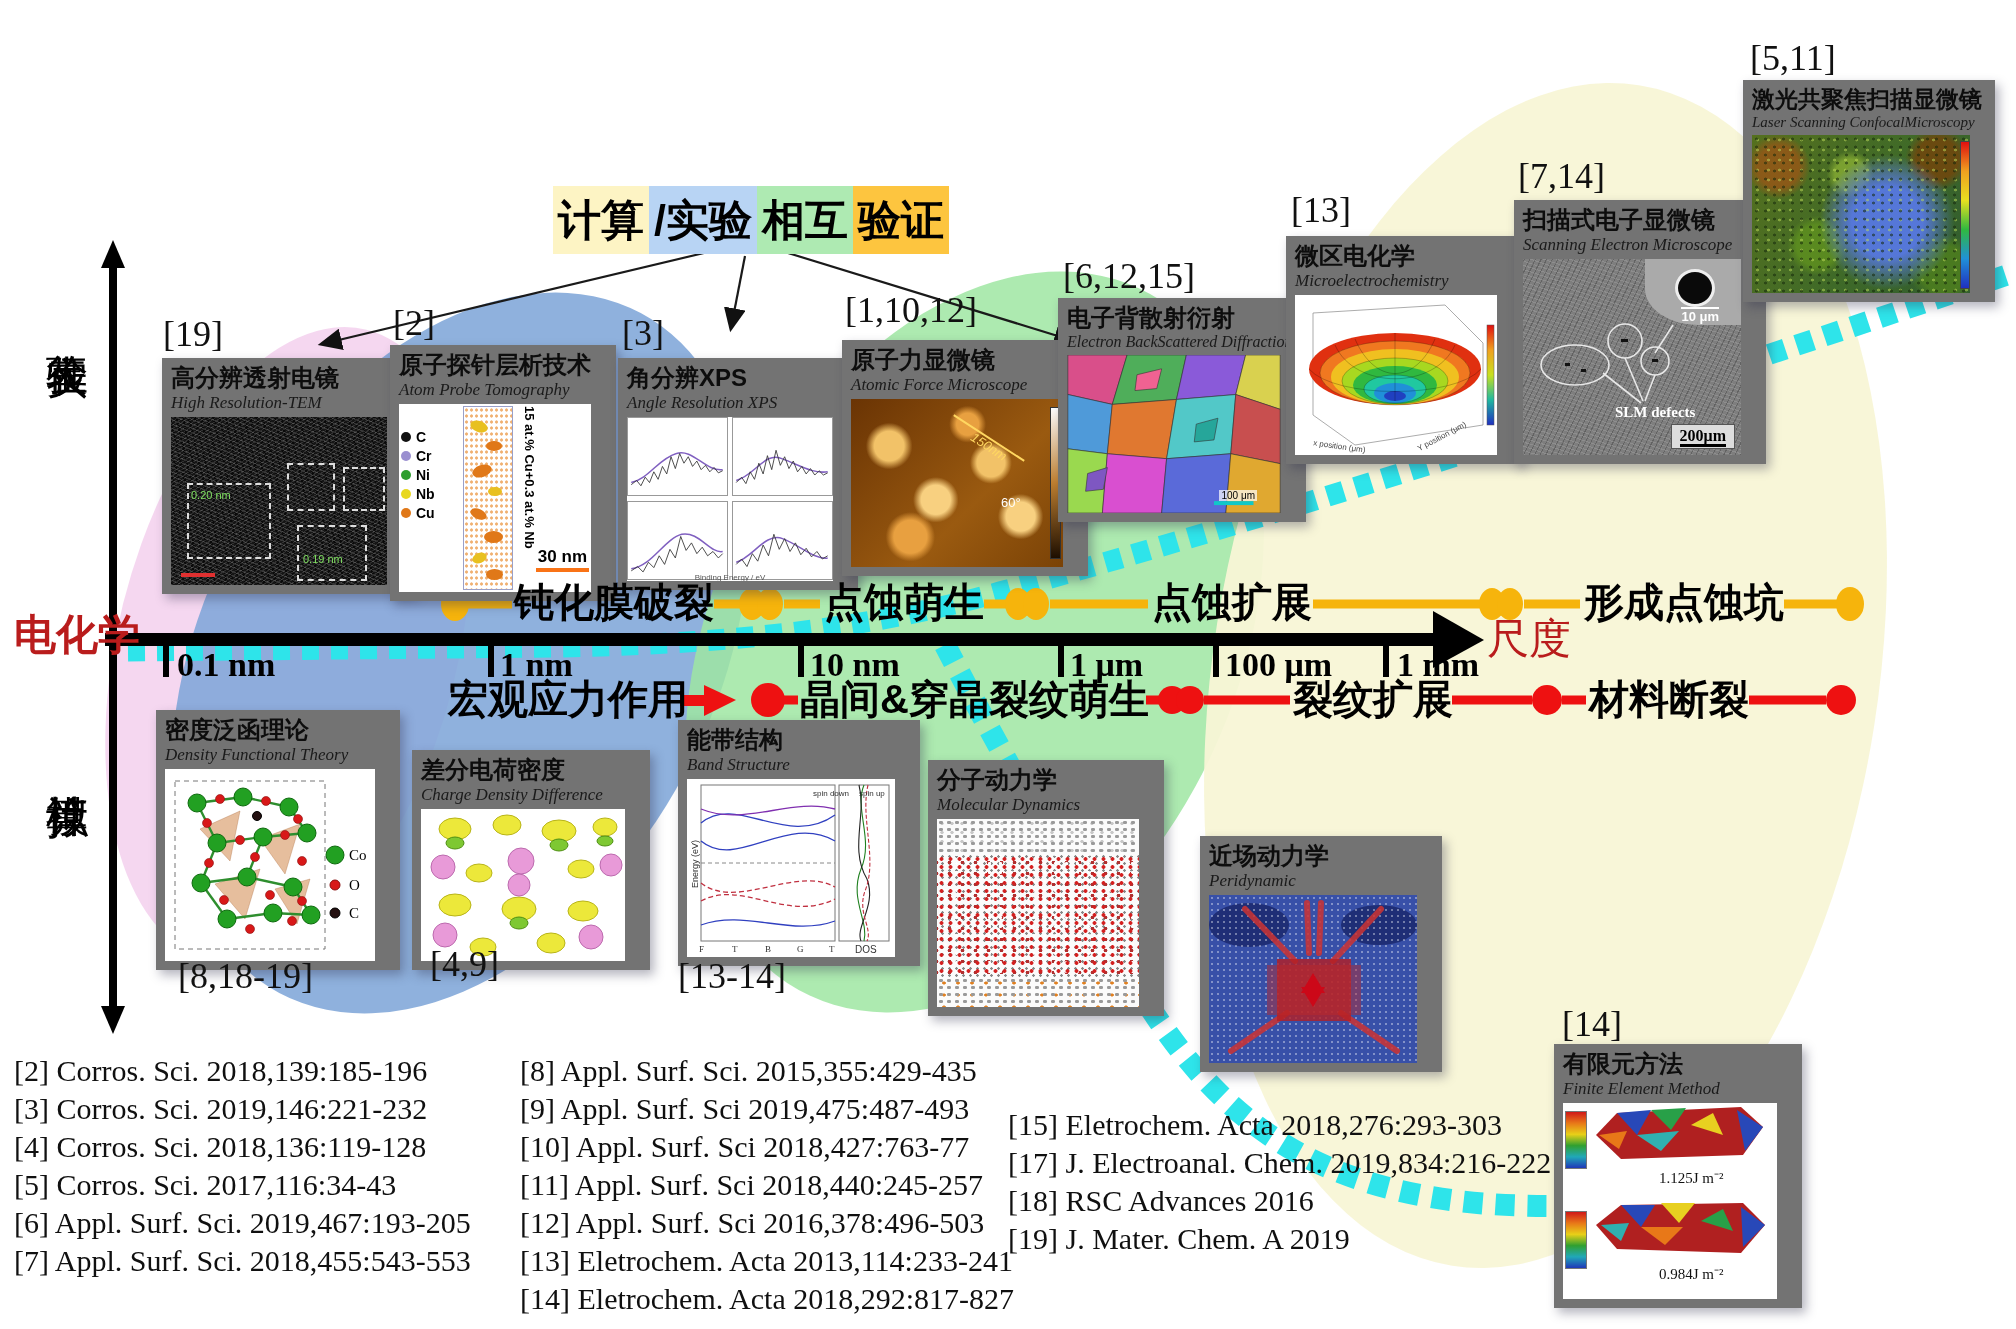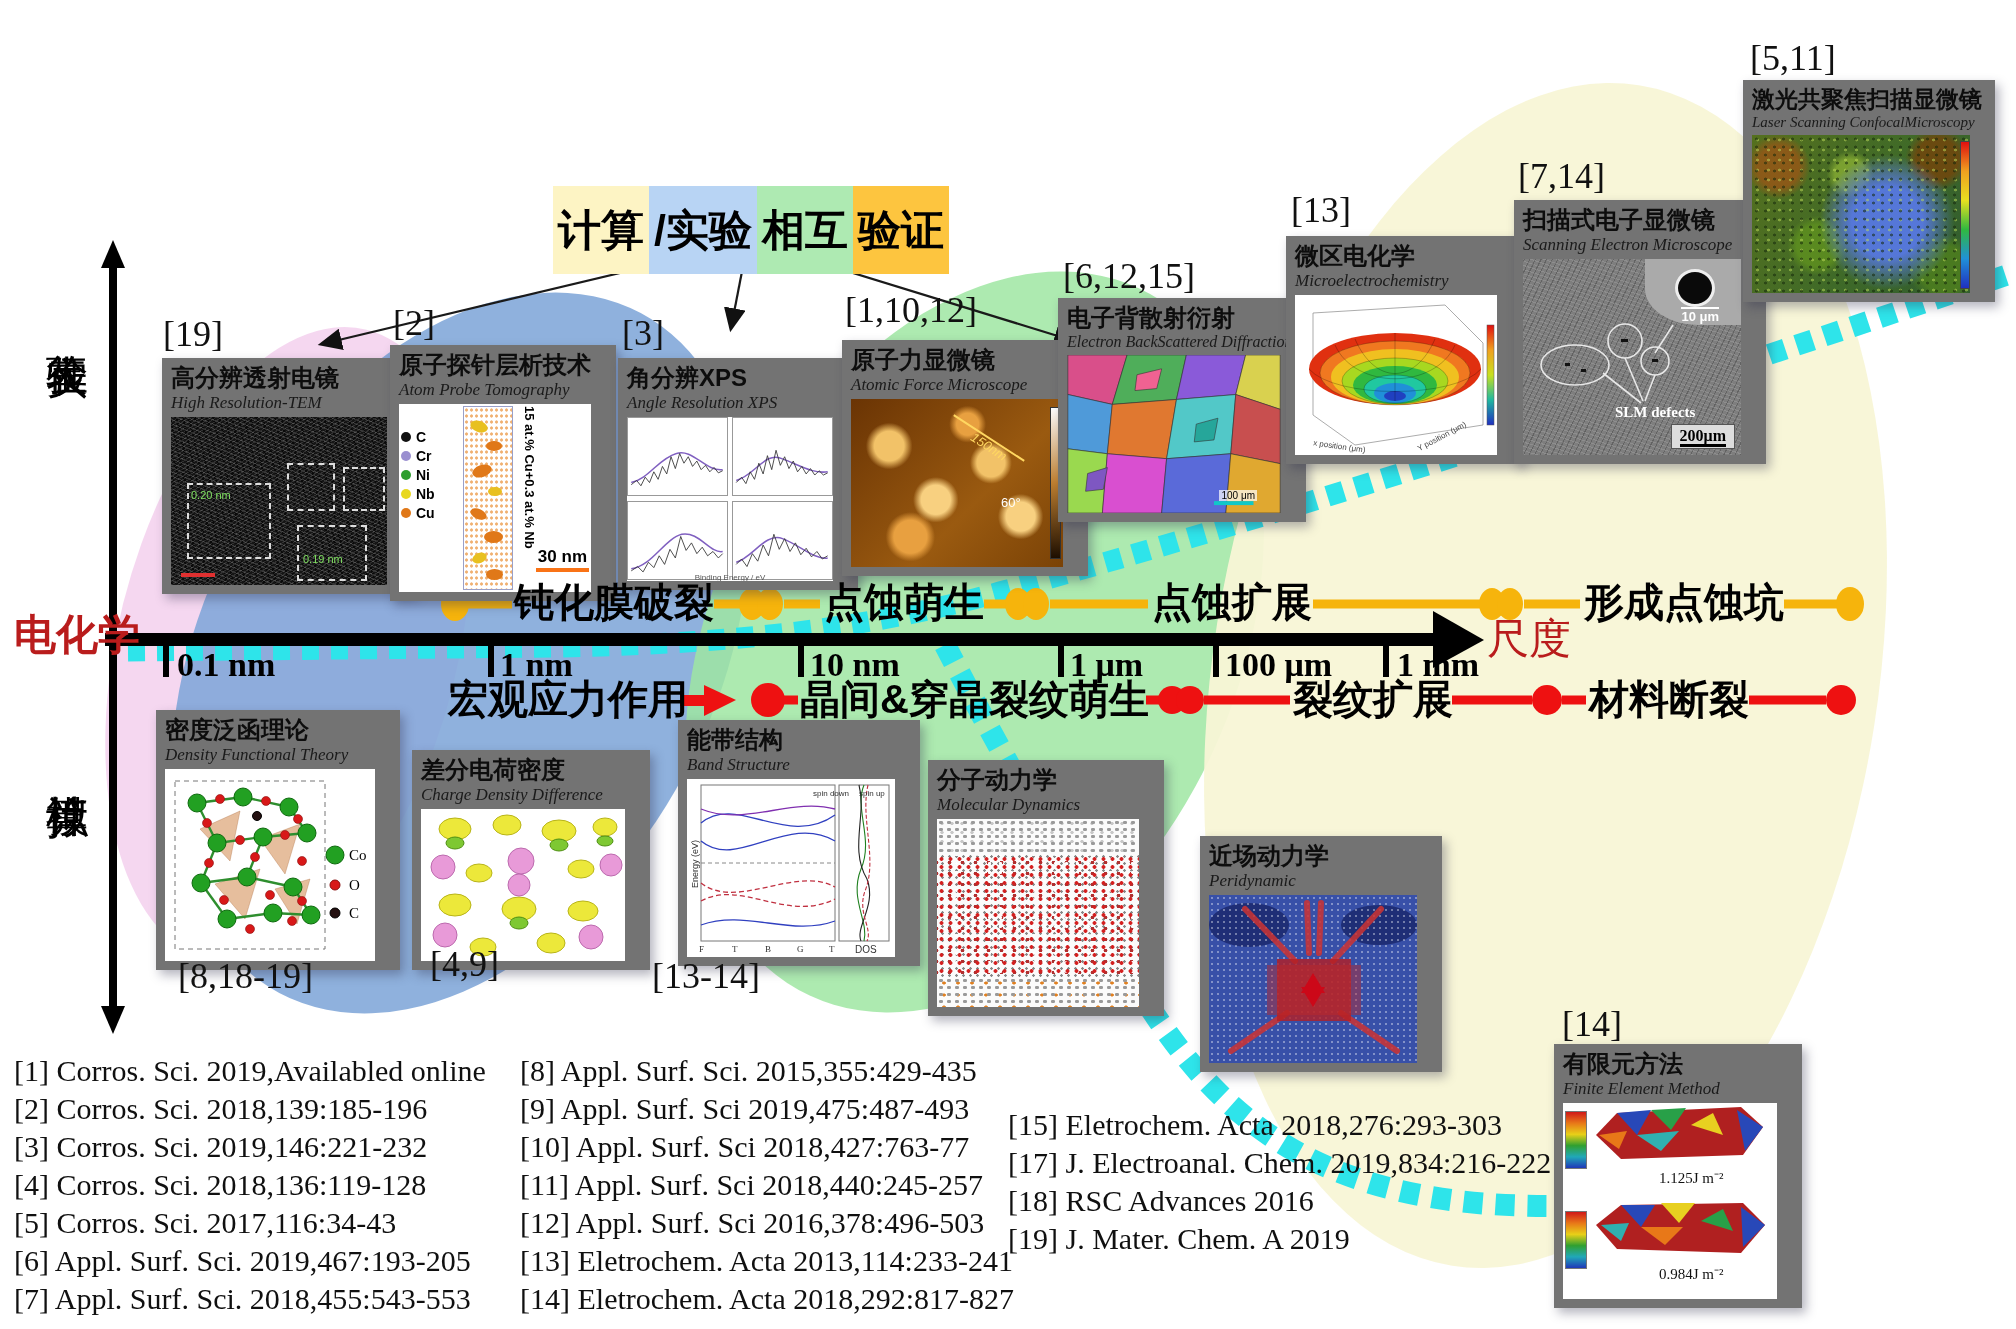--- a/index.html
+++ b/index.html
@@ -11,21 +11,21 @@
         padding:5px 9px 9px;z-index:3}
   .cn{font:700 24px/1.25 "Liberation Sans",sans-serif;color:#0d0d0d;white-space:nowrap}
   .en{font:italic 17px/1.15 "Liberation Serif",serif;color:#1a1a1a;white-space:nowrap;margin-bottom:4px}
   .ref{position:absolute;font:400 36px/1 "Liberation Serif",serif;color:#111;z-index:4}
   .stage{position:absolute;font:700 40px/1 "Liberation Sans",sans-serif;color:#000;white-space:nowrap;z-index:4}
   .tick{position:absolute;font:700 34px/1 "Liberation Serif",serif;color:#000;white-space:nowrap;z-index:4}
   .axis-cjk{position:absolute;font:500 42px/1.38 "Liberation Sans",sans-serif;color:#000;
             writing-mode:vertical-lr;text-orientation:upright;z-index:4}
   .big-label{position:absolute;font:700 40px/1 "Liberation Sans",sans-serif;color:#b91c1c;z-index:4;white-space:nowrap}
   .title-wrap{position:absolute;left:553px;top:186px;display:flex;z-index:4}
-  .title-seg{font:700 43px/1.45 "Liberation Sans",sans-serif;color:#000;padding:13px 5px;white-space:nowrap}
+  .title-seg{font:700 43px/1.45 "Liberation Sans",sans-serif;color:#000;padding:3px 5px;white-space:nowrap}
   .img{position:relative;overflow:hidden}
   .refcol{position:absolute;z-index:4}
   .refline{font:400 30px/1 "Liberation Serif",serif;color:#101010;white-space:nowrap;margin-bottom:8px}
   .tinytxt{position:absolute;font-family:"Liberation Sans",sans-serif;z-index:2}
   svg{display:block}
   .legend-row{display:flex;align-items:center;margin-bottom:5px}
   .legend-dot{border-radius:50%;margin-right:5px}
 </style>
 </head>
 <body>
@@ -138,21 +138,21 @@
 <div class="ref" style="left:163px;top:316px">[19]</div>
 <div class="ref" style="left:393px;top:305px">[2]</div>
 <div class="ref" style="left:622px;top:315px">[3]</div>
 <div class="ref" style="left:845px;top:292px">[1,10,12]</div>
 <div class="ref" style="left:1063px;top:258px">[6,12,15]</div>
 <div class="ref" style="left:1291px;top:192px">[13]</div>
 <div class="ref" style="left:1518px;top:158px">[7,14]</div>
 <div class="ref" style="left:1750px;top:40px">[5,11]</div>
 <div class="ref" style="left:178px;top:958px">[8,18-19]</div>
 <div class="ref" style="left:430px;top:946px">[4,9]</div>
-<div class="ref" style="left:652px;top:958px">[13-14]</div>
+<div class="ref" style="left:678px;top:958px">[13-14]</div>
 <div class="ref" style="left:1562px;top:1006px">[14]</div>
 
 <div class="card" style="left:162px;top:358px;width:234px">
   <div class="cn">高分辨透射电镜</div>
   <div class="en">High Resolution-TEM</div>
   <div class="img" style="width:216px;height:168px;background:#151515;
        background-image:repeating-linear-gradient(23deg,rgba(255,255,255,.16) 0 1px,transparent 1px 4px),
                         repeating-linear-gradient(-34deg,rgba(255,255,255,.12) 0 1px,transparent 1px 3px),
                         repeating-linear-gradient(77deg,rgba(0,0,0,.55) 0 2px,transparent 2px 6px)">
     <div class="abs" style="left:16px;top:66px;width:80px;height:72px;border:2px dashed #ddd"></div>
@@ -580,21 +580,20 @@
       <polygon points="70,4 104,4 88,24" fill="#e8d020"></polygon>
       <polygon points="110,22 132,10 142,32" fill="#28a048"></polygon>
       <polygon points="50,28 74,46 92,28" fill="#e87818"></polygon>
       <polygon points="10,26 30,42 38,24" fill="#30b0b0"></polygon>
     </svg>
     <div class="tinytxt" style="left:96px;top:160px;font:15px 'Liberation Serif',serif;color:#111">0.984J m⁻²</div>
   </div>
 </div>
 
 <div class="refcol" style="left:14px;top:1056px">
-  <div class="refline">[1] Corros.  Sci.  2019,Availabled  online</div>
   <div class="refline">[2] Corros.  Sci.  2018,139:185-196</div>
   <div class="refline">[3] Corros.  Sci.  2019,146:221-232</div>
   <div class="refline">[4] Corros.  Sci.  2018,136:119-128</div>
   <div class="refline">[5] Corros.  Sci.  2017,116:34-43</div>
   <div class="refline">[6] Appl.  Surf.  Sci.  2019,467:193-205</div>
   <div class="refline">[7] Appl.  Surf.  Sci.  2018,455:543-553</div>
 </div>
 <div class="refcol" style="left:520px;top:1056px">
   <div class="refline">[8] Appl.  Surf.  Sci.  2015,355:429-435</div>
   <div class="refline">[9] Appl.  Surf.  Sci  2019,475:487-493</div>

